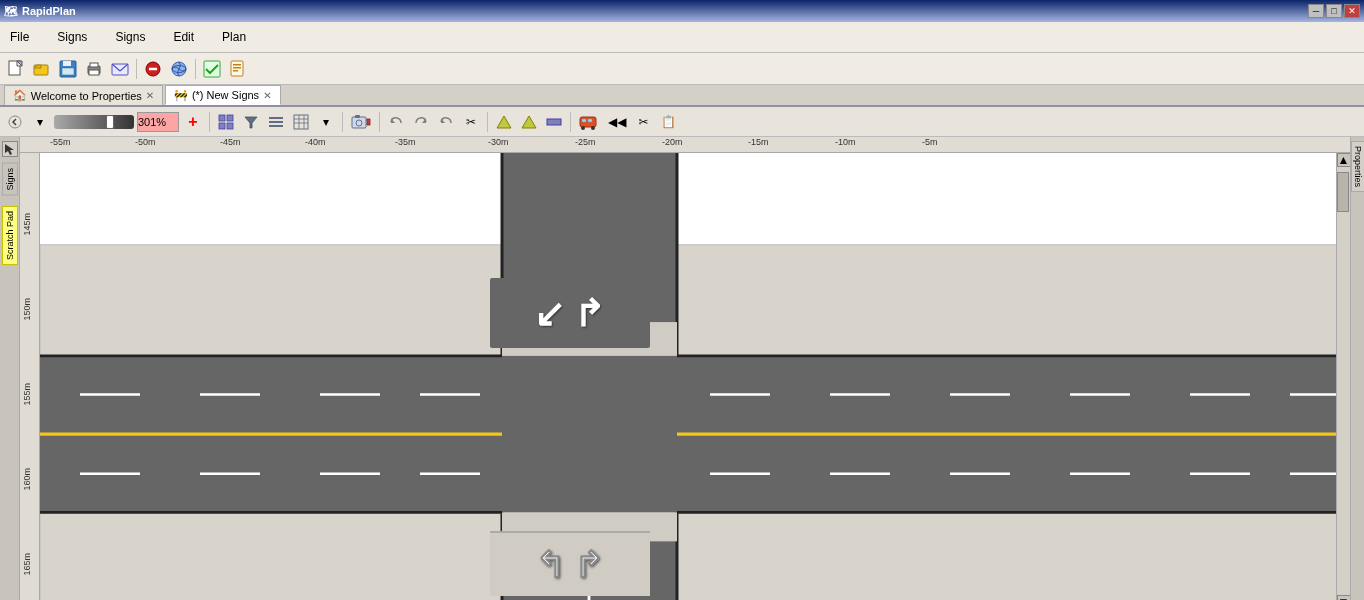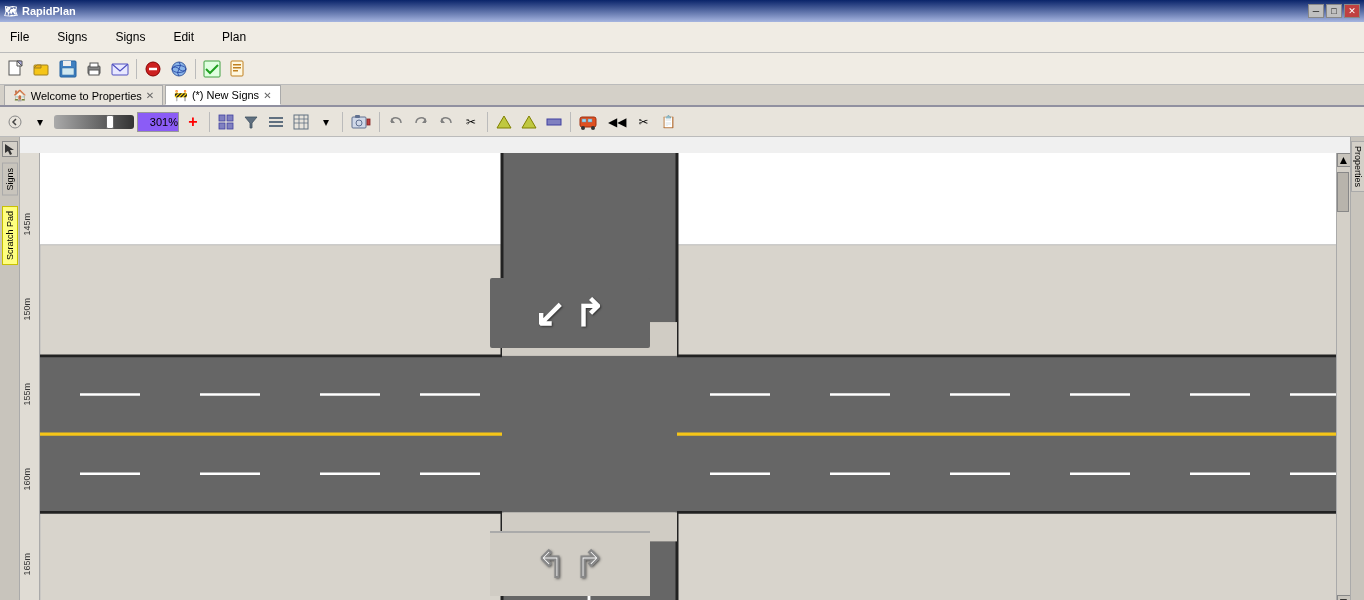--- a/index.html
+++ b/index.html
@@ -93,25 +93,25 @@
     }
     .sec-btn {
       height: 22px; min-width: 22px;
       display: flex; align-items: center; justify-content: center;
       border: 1px solid transparent;
       cursor: pointer;
       font-size: 12px;
       padding: 0 2px;
     }
     .zoom-display {
-      background: #8b5cf6;
+      background: #fca5a5;
       border: 1px solid #999;
       height: 20px;
       width: 42px;
-      display: flex; align-items: center; justify-content: flex-end;
+      display: flex; align-items: center; justify-content: flex-start;
       font-size: 11px;
     }
     .zoom-slider {
       width: 80px; height: 14px;
       background: linear-gradient(to right, #aaa, #333);
       border-radius: 3px;
       position: relative;
       display: flex; align-items: center;
     }
     .zoom-thumb {
@@ -476,20 +476,35 @@
       <svg width="12" height="12" viewBox="0 0 12 12">
           <polygon points="1,1 1,10 4,8 6,12 8,11 6,7 10,7" fill="#333"></polygon>
         </svg>
     </div>
     <div class="side-label">Signs</div>
     <div class="side-label" style="margin-top:8px; background:#ffff80; border-color:#c8c000;">Scratch Pad</div>
   </div>
 
   <div id="canvas-area">
 
+    <div id="ruler-top">
+      <div style="position:absolute; left:20px; right:14px; top:0; bottom:0; overflow:hidden;">
+        <div class="ruler-tick" style="left:10px;">-55m</div>
+        <div class="ruler-tick" style="left:95px;">-50m</div>
+        <div class="ruler-tick" style="left:180px;">-45m</div>
+        <div class="ruler-tick" style="left:265px;">-40m</div>
+        <div class="ruler-tick" style="left:355px;">-35m</div>
+        <div class="ruler-tick" style="left:448px;">-30m</div>
+        <div class="ruler-tick" style="left:535px;">-25m</div>
+        <div class="ruler-tick" style="left:622px;">-20m</div>
+        <div class="ruler-tick" style="left:708px;">-15m</div>
+        <div class="ruler-tick" style="left:795px;">-10m</div>
+        <div class="ruler-tick" style="left:882px;">-5m</div>
+      </div>
+    </div>
 
     <div id="ruler-left">
       <div class="ruler-tick-v" style="top:60px; writing-mode:vertical-rl; transform:rotate(180deg);">145m</div>
       <div class="ruler-tick-v" style="top:145px; writing-mode:vertical-rl; transform:rotate(180deg);">150m</div>
       <div class="ruler-tick-v" style="top:230px; writing-mode:vertical-rl; transform:rotate(180deg);">155m</div>
       <div class="ruler-tick-v" style="top:315px; writing-mode:vertical-rl; transform:rotate(180deg);">160m</div>
       <div class="ruler-tick-v" style="top:400px; writing-mode:vertical-rl; transform:rotate(180deg);">165m</div>
     </div>
 
     <div id="road-canvas">

